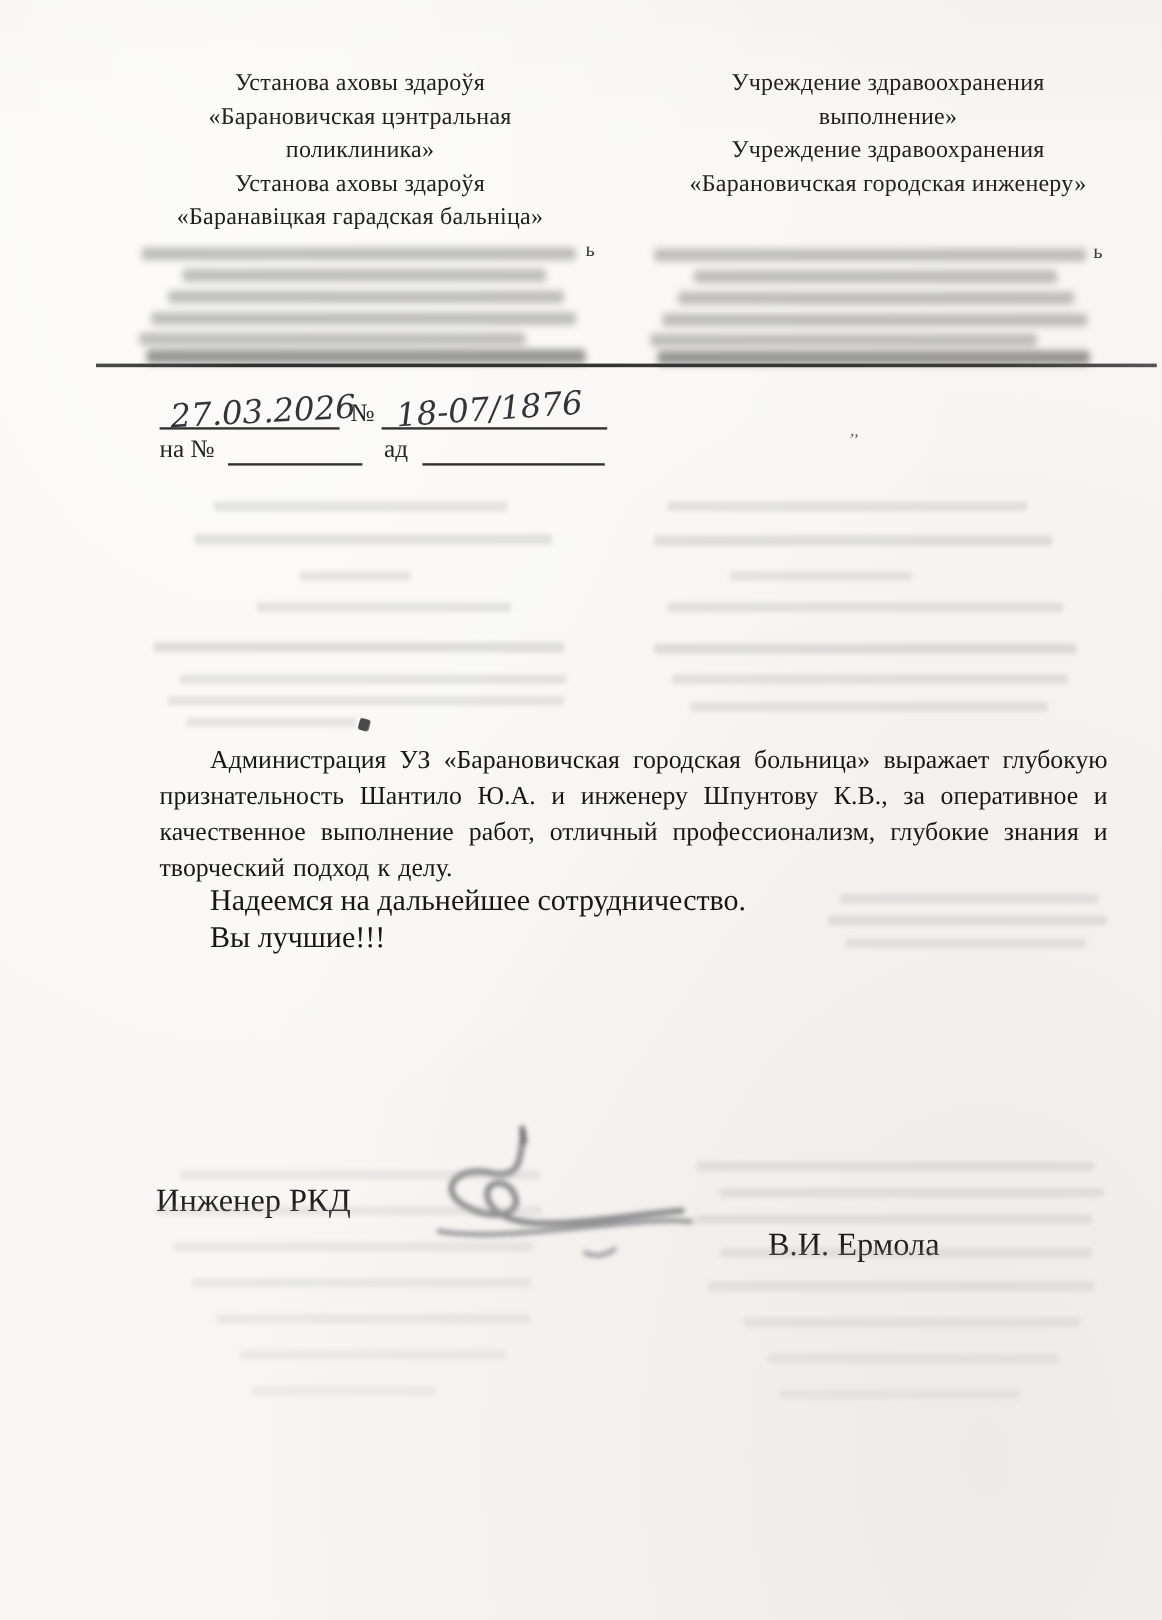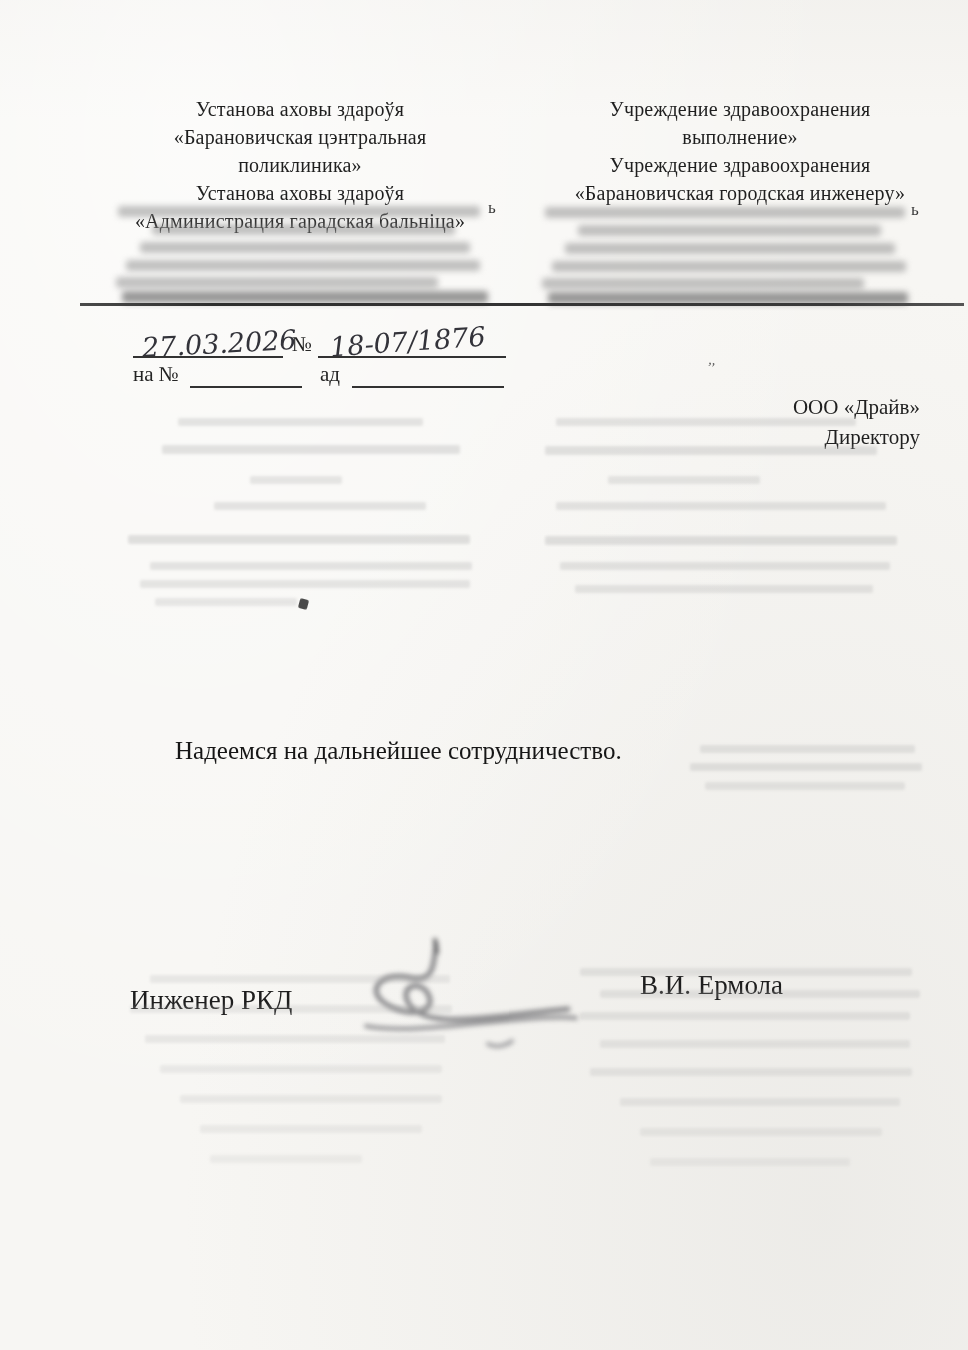--- a/index.html
+++ b/index.html
@@ -9,21 +9,21 @@
     margin:0 auto;
     background:#f7f6f3;
     background-image:
       radial-gradient(ellipse at 20% 10%, rgba(255,255,255,.6), rgba(255,255,255,0) 60%),
       radial-gradient(ellipse at 85% 90%, rgba(205,203,198,.25), rgba(205,203,198,0) 55%),
       linear-gradient(180deg, rgba(230,228,224,.25), rgba(247,246,243,0) 120px);
     font-family:"Liberation Serif","DejaVu Serif",serif;
     color:#1c1c1c;
     overflow:hidden;
   }
-  .abs{position:absolute;margin-top:40px;}
+  .abs{position:absolute;}
   .lh-col{
     text-align:center;
     font-size:20px;
     line-height:28px;
     color:#1f1f1f;
     letter-spacing:.2px;
   }
   .blurline{
     position:absolute;
     background:#8f8f8f;
@@ -121,21 +121,21 @@
 </head>
 <body>
 
 <div class="page">
 
   <div class="abs lh-col" style="left:100px;top:55px;width:400px;">
     <div>Установа аховы здароўя</div>
     <div>«Барановичская цэнтральная</div>
     <div>поликлиника»</div>
     <div>Установа аховы здароўя</div>
-    <div>«Администрация гарадская  бальніца»</div>
+    <div>«Баранавіцкая гарадская  бальніца»</div>
   </div>
 
   <div class="abs lh-col" style="left:525px;top:55px;width:430px;">
     <div>Учреждение здравоохранения</div>
     <div>выполнение»</div>
     <div>Учреждение здравоохранения</div>
     <div>«Барановичская городская инженеру»</div>
   </div>
 
   <div>
@@ -170,39 +170,37 @@
 
     <span class="ref-label" style="left:133px;top:362px;">на №</span>
     <div class="ref-line" style="left:190px;top:386px;width:112px;"></div>
 
     <span class="ref-label" style="left:320px;top:362px;">ад</span>
     <div class="ref-line" style="left:352px;top:386px;width:152px;"></div>
 
     <span class="tickmark">’’</span>
   </div>
 
-  <div class="recipient">
-    <div>ООО «Драйв»</div>
-    <div>Директору</div>
-  </div>
 
   <div class="smudge"></div>
 
+  <div class="body-par">Администрация УЗ «Барановичская городская больница» выражает глубокую признательность Шантило Ю.А. и инженеру Шпунтову К.В., за оперативное и качественное выполнение работ, отличный профессионализм, глубокие знания и творческий подход к делу.</div>
   <div class="body-line" style="top:737px;">Надеемся на дальнейшее сотрудничество.</div>
+  <div class="body-line" style="top:768px;">Вы лучшие!!!</div>
 
   <div class="sig-label" style="left:130px;top:985px;">Инженер РКД</div>
 
   <svg class="sig-svg" width="270" height="140" viewBox="0 0 270 140">
     <path d="M98,6 C96,28 95,44 74,40 C44,32 26,52 48,66 C72,81 100,74 90,56 C82,41 60,48 71,66 C84,86 126,82 156,79 C186,76 206,73 230,71" fill="none" stroke="#6e6e72" stroke-width="5" stroke-linecap="round"></path>
     <path d="M28,88 C62,95 122,87 176,82 C200,80 220,78 238,80" fill="none" stroke="#7a7a7e" stroke-width="4" stroke-linecap="round"></path>
     <path d="M150,106 C158,110 168,108 174,103" fill="none" stroke="#8a8a8e" stroke-width="4" stroke-linecap="round"></path>
     <path d="M97,2 L99,14" fill="none" stroke="#3c3c40" stroke-width="4" stroke-linecap="round"></path>
   </svg>
 
-  <div class="sig-label" style="left:640px;top:970px;">В.И. Ермола</div>
+  <div class="sig-label" style="left:640px;top:1022px;">В.И. Ермола</div>
 
   <div id="ghosts">
       <div class="ghost" style="left: 178px; top: 418px; width: 245px; height: 8px; opacity: 0.28;"></div>
       <div class="ghost" style="left: 162px; top: 445px; width: 298px; height: 9px; opacity: 0.3;"></div>
       <div class="ghost" style="left: 250px; top: 476px; width: 92px; height: 8px; opacity: 0.26;"></div>
       <div class="ghost" style="left: 214px; top: 502px; width: 212px; height: 8px; opacity: 0.28;"></div>
       <div class="ghost" style="left: 128px; top: 535px; width: 342px; height: 9px; opacity: 0.32;"></div>
       <div class="ghost" style="left: 150px; top: 562px; width: 322px; height: 8px; opacity: 0.28;"></div>
       <div class="ghost" style="left: 140px; top: 580px; width: 330px; height: 8px; opacity: 0.26;"></div>
       <div class="ghost" style="left: 155px; top: 598px; width: 142px; height: 8px; opacity: 0.24;"></div>

